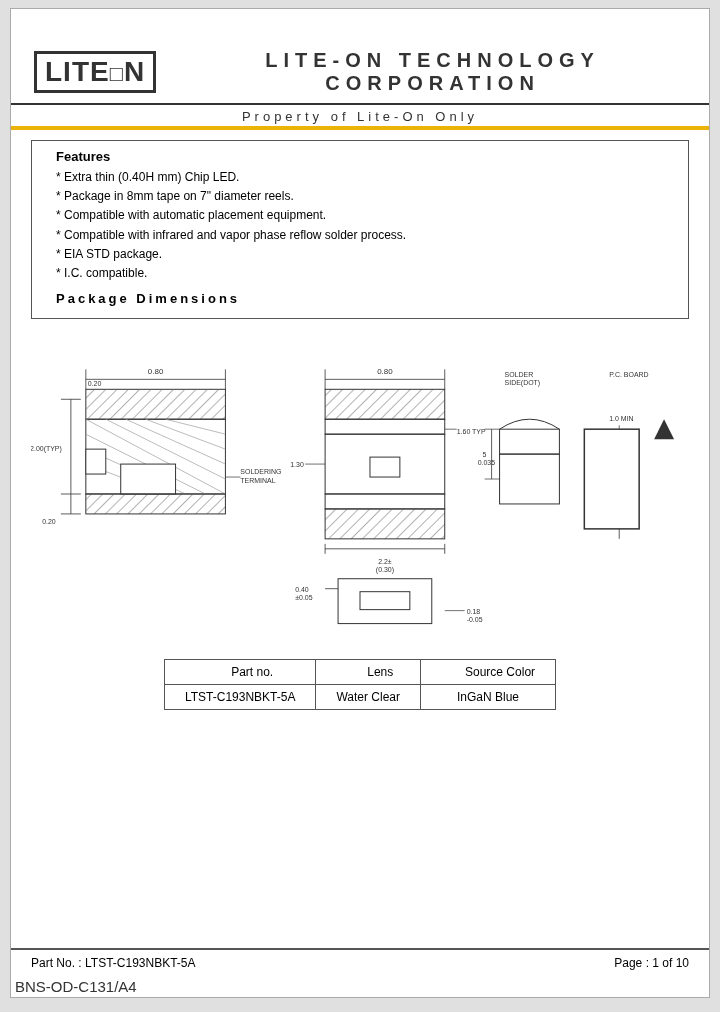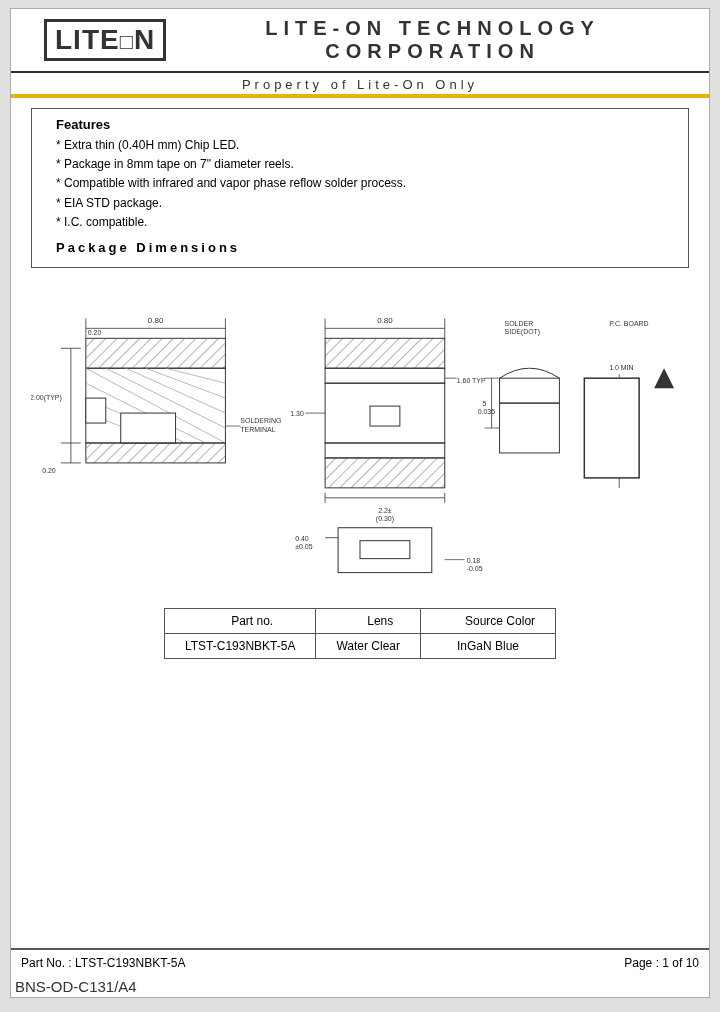--- a/index.html
+++ b/index.html
@@ -15,23 +15,24 @@
       min-height: 990px;
       background: #fff;
       margin: 8px auto;
       border: 1px solid #aaa;
       display: flex;
       flex-direction: column;
     }
     .header {
       display: flex;
       align-items: center;
-      padding: 8px 33px;
+      padding: 8px 23px;
       border-bottom: 2px solid #333;
       gap: 23px;
+      margin-top: 32px;
     }
     .logo {
       font-size: 28px;
       font-weight: 900;
       font-family: Arial Black, sans-serif;
       letter-spacing: 1px;
       border: 3px solid #333;
       padding: 2px 8px;
       color: #333;
     }
@@ -108,21 +109,21 @@
     .notes-section {
       font-size: 12px;
       line-height: 1.8;
       margin-top: 8px;
     }
     .footer {
       border-top: 2px solid #555;
       display: flex;
       justify-content: space-between;
       align-items: flex-end;
-      padding: 6px 10px;
+      padding: 6px 20px;
       font-size: 12px;
     }
     .footer-part {
       font-size: 12px;
     }
     .footer-page {
       font-size: 12px;
       margin-left: 20px;
     }
     .doc-ref {
@@ -142,20 +143,21 @@
   </div>
   <div class="subheader">Property of Lite-On Only</div>
 
   <div class="content">
 
     <div class="features-section">
       <div class="features-title">Features</div>
       <ul class="features-list">
         <li>Extra thin (0.40H mm) Chip LED.</li>
         <li>Package in 8mm tape on 7" diameter reels.</li>
+        <li>Compatible with automatic placement equipment.</li>
         <li>Compatible with infrared and vapor phase reflow solder process.</li>
         <li>EIA STD package.</li>
         <li>I.C. compatible.</li>
       </ul>
       <div class="pkg-title">Package    Dimensions</div>
     </div>
 
     <div class="diagram-area">
       <svg viewBox="0 0 660 300" xmlns="http://www.w3.org/2000/svg">
 

